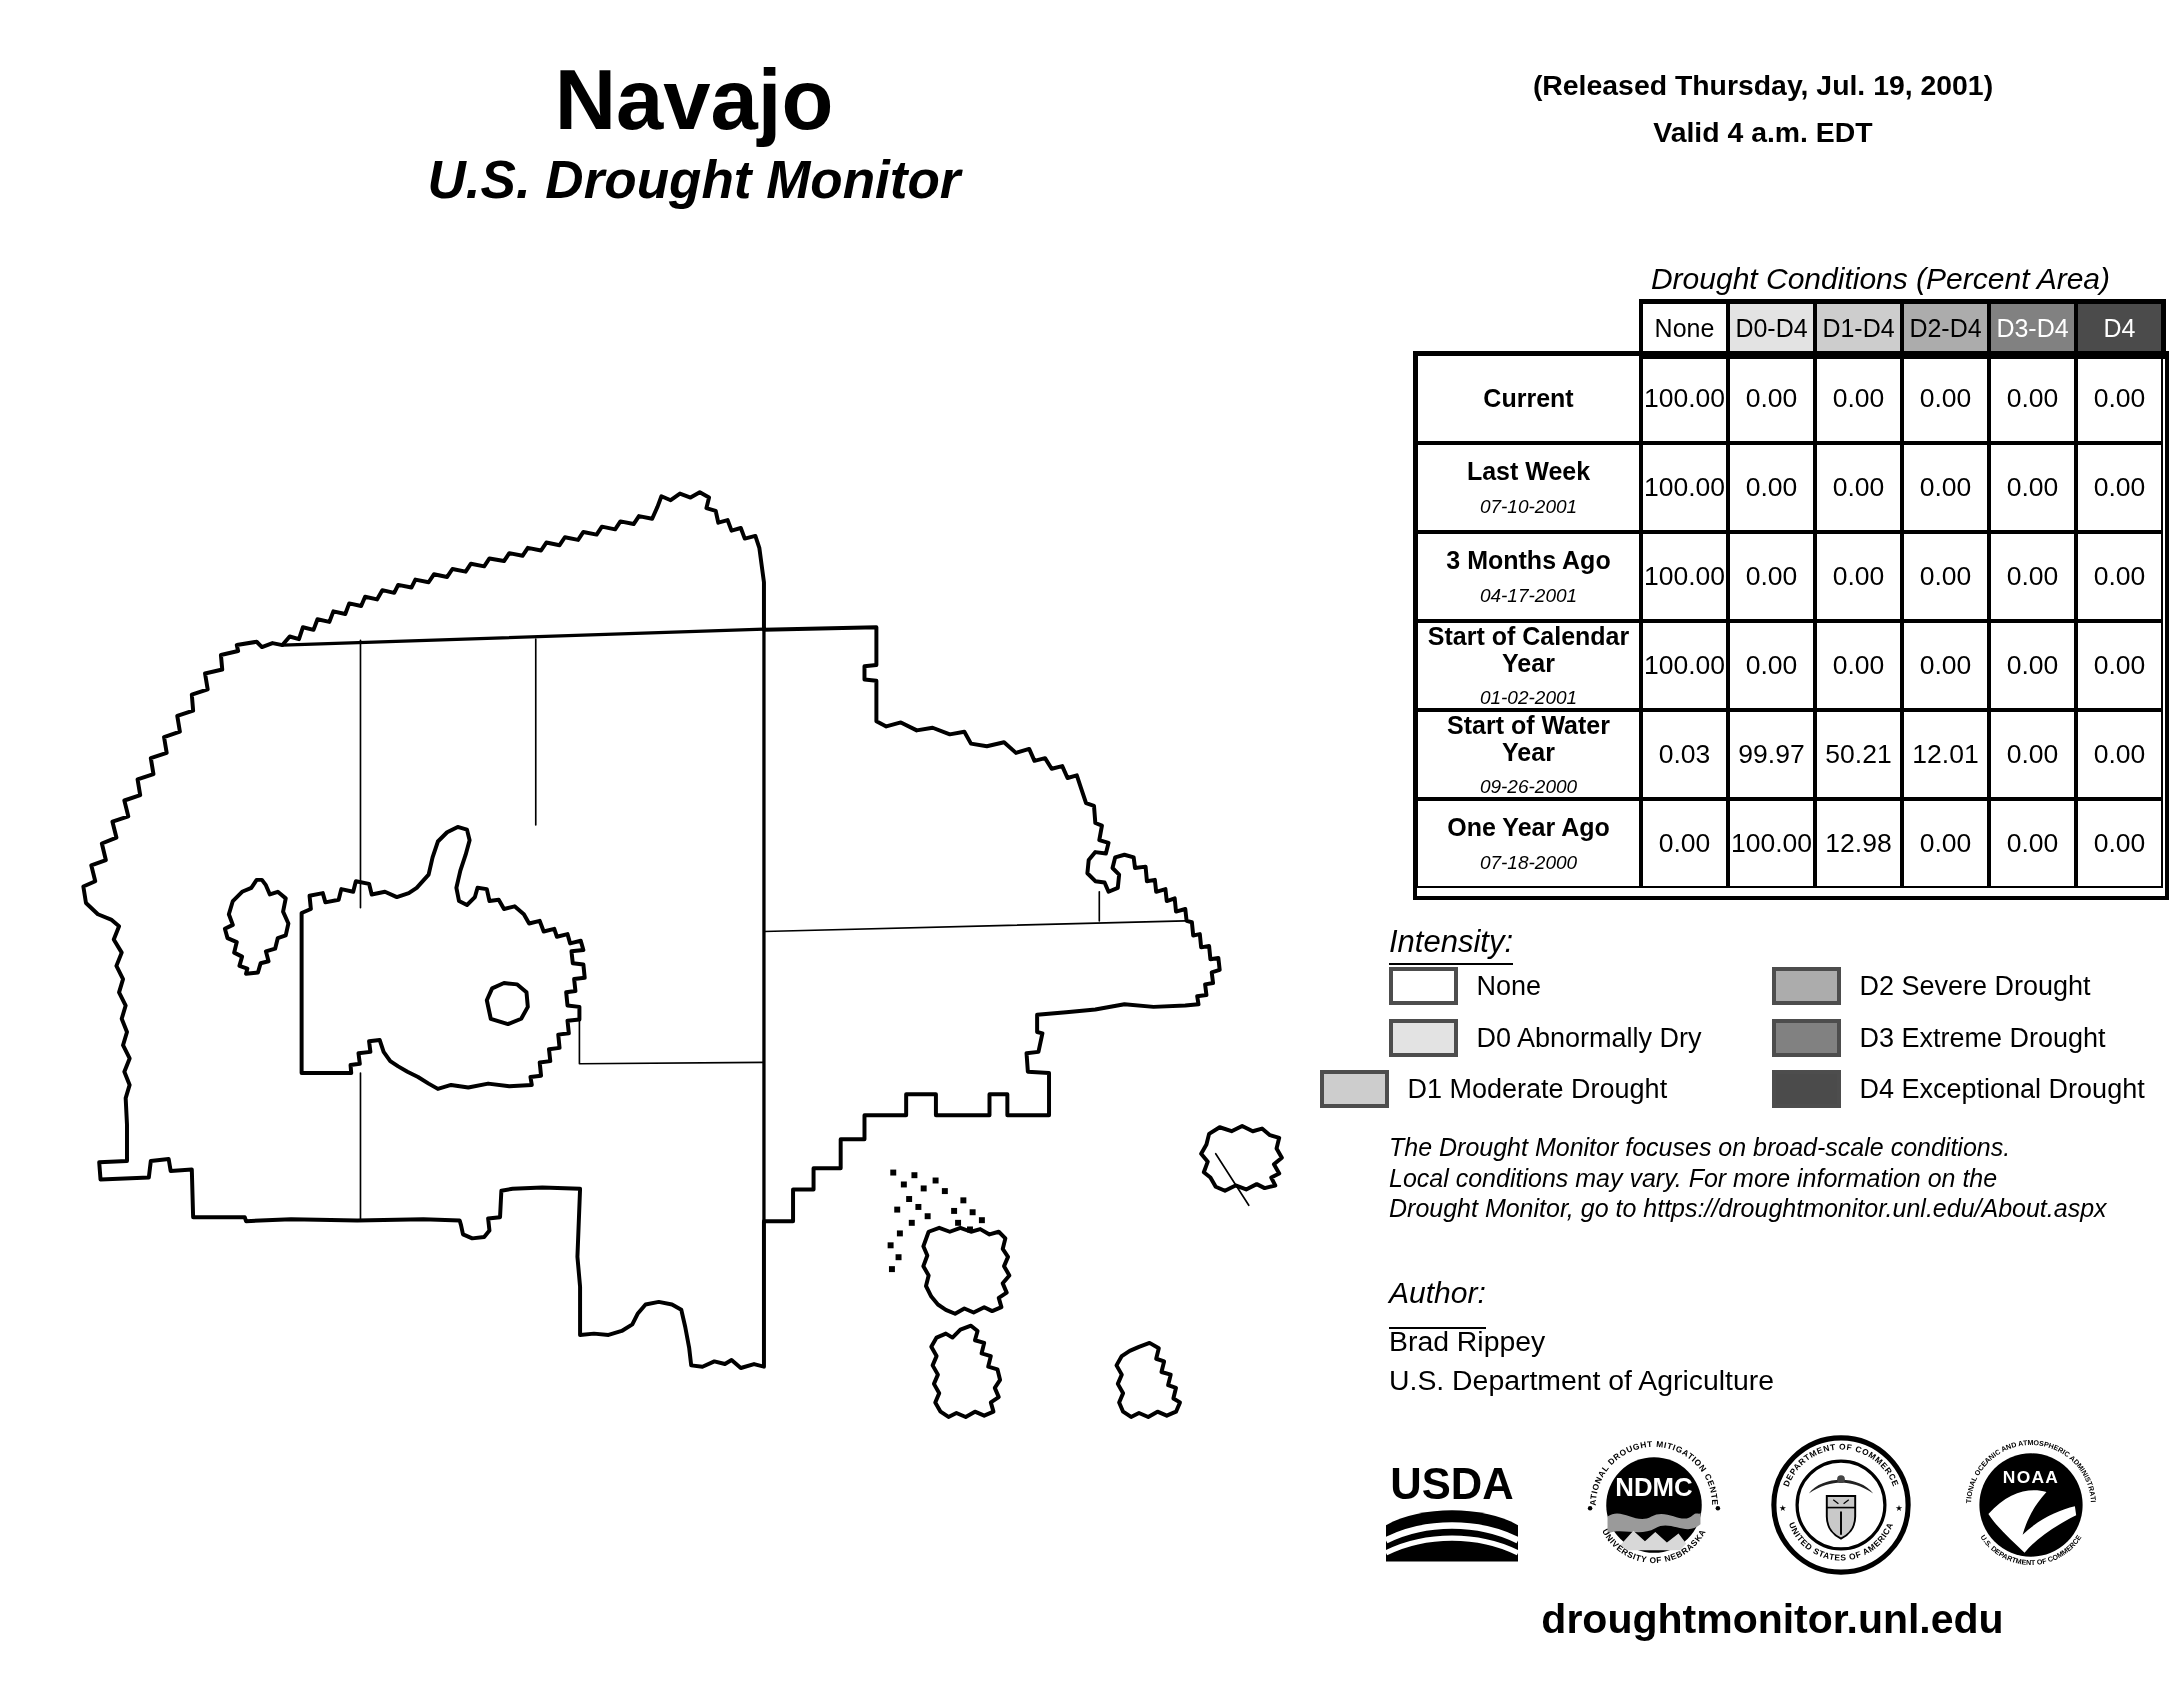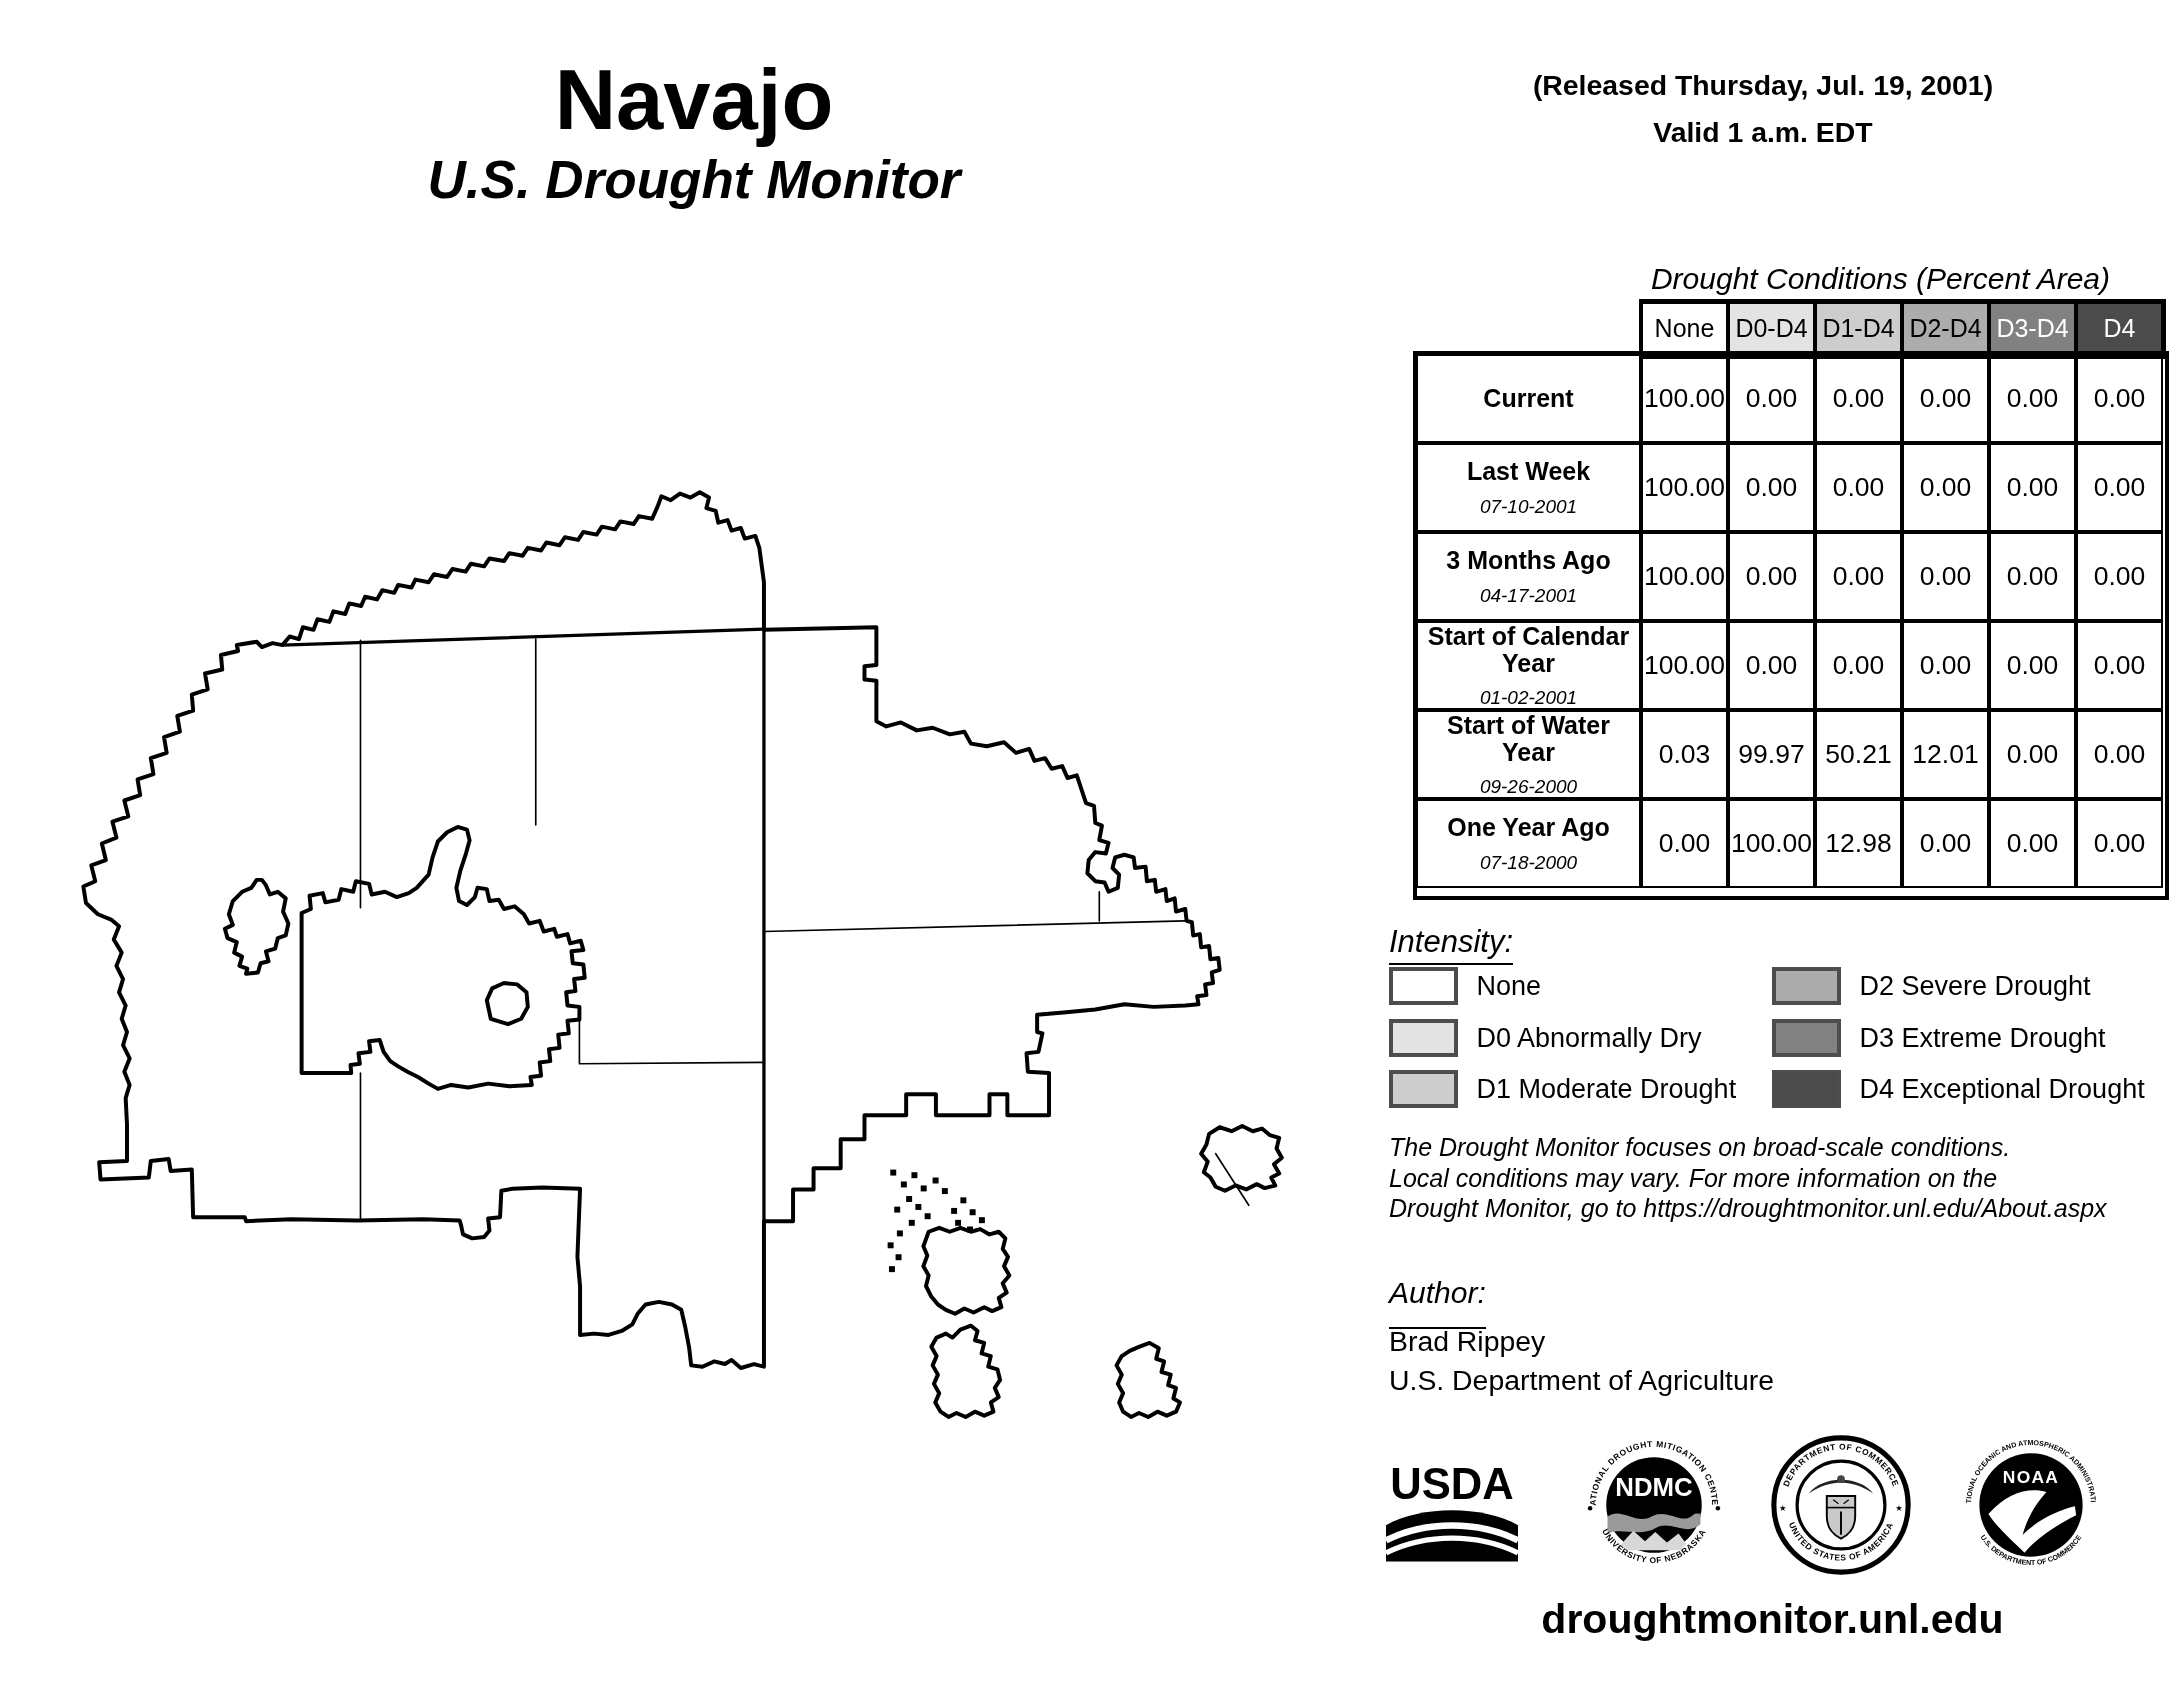--- a/index.html
+++ b/index.html
@@ -186,21 +186,21 @@
     </g>
   </svg>
 
   <div class="abs" id="main-title">
     <div id="title-line2">Navajo</div>
     <div id="title-line1">U.S. Drought Monitor</div>
   </div>
 
   <div class="abs" id="date-block">
     <div id="date-released">(Released Thursday, Jul. 19, 2001)</div>
-    <div id="date-valid">Valid 1 a.m. EDT</div>
+    <div id="date-valid">Valid 4 a.m. EDT</div>
   </div>
 
   <div class="abs" id="table-title">Drought Conditions (Percent Area)</div>
 
   <div class="abs" id="dm-table">
     <div class="cell hdr hdr-blank"></div>
     <div class="cell hdr bg-none">None</div>
     <div class="cell hdr bg-d0">D0-D4</div>
     <div class="cell hdr bg-d1">D1-D4</div>
     <div class="cell hdr bg-d2">D2-D4</div>
@@ -278,21 +278,21 @@
   <div class="abs" id="legend-title">Intensity:</div>
 
   <div class="abs leg-item" style="left:1389px;top:967px">
     <div class="leg-swatch sw-none"></div>
     <div class="leg-label">None</div>
   </div>
   <div class="abs leg-item" style="left:1389px;top:1019px">
     <div class="leg-swatch sw-d0"></div>
     <div class="leg-label">D0 Abnormally Dry</div>
   </div>
-  <div class="abs leg-item" style="left:1389px;top:1070px">
+  <div class="abs leg-item" style="left:1320px;top:1070px">
     <div class="leg-swatch sw-d1"></div>
     <div class="leg-label">D1 Moderate Drought</div>
   </div>
   <div class="abs leg-item" style="left:1772px;top:967px">
     <div class="leg-swatch sw-d2"></div>
     <div class="leg-label">D2 Severe Drought</div>
   </div>
   <div class="abs leg-item" style="left:1772px;top:1019px">
     <div class="leg-swatch sw-d3"></div>
     <div class="leg-label">D3 Extreme Drought</div>

